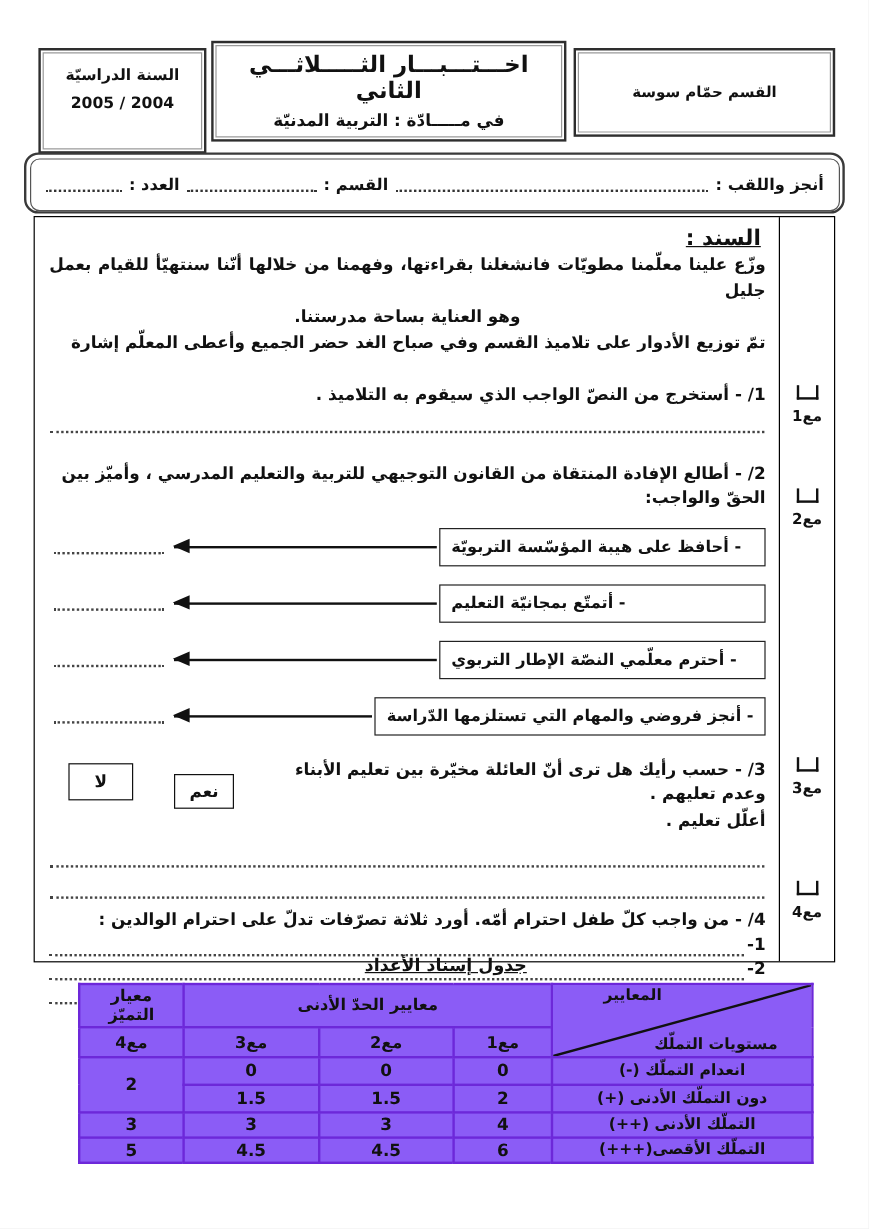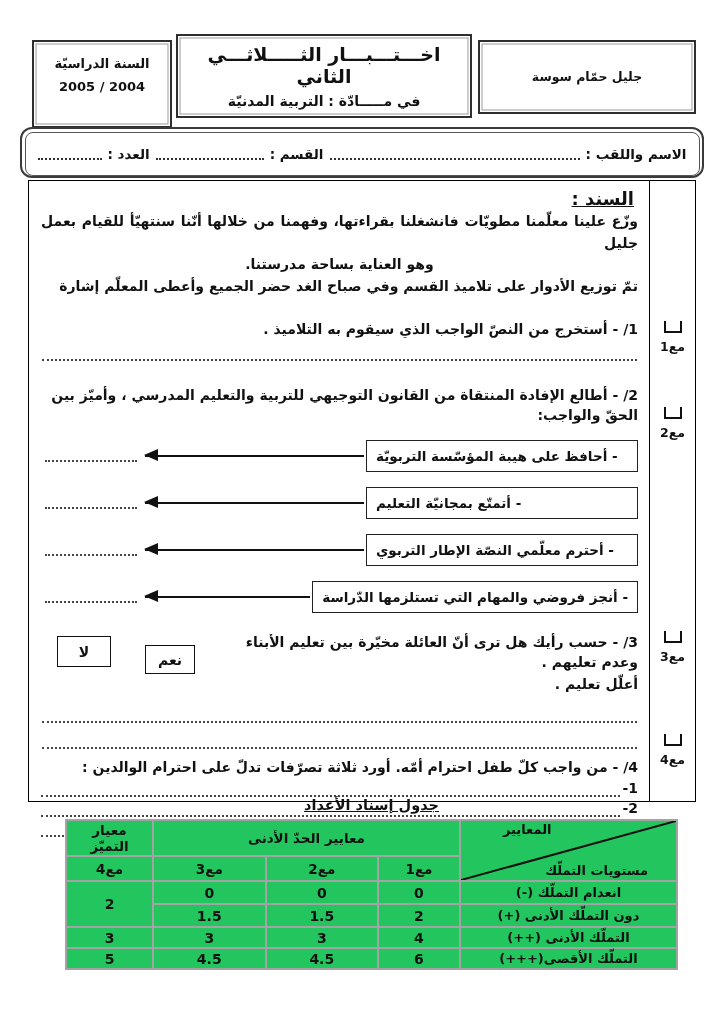--- a/index.html
+++ b/index.html
@@ -57,50 +57,50 @@
   .justify-line{margin-top:2px;}
   
   .numbered-line{display:flex;align-items:flex-end;margin-top:3px;}
   .item-num{font-size:14px;line-height:17px;}
   .numbered-line .dotfill{flex:1;height:15px;border-bottom:2.2px dotted #444;margin-right:2px;}
   
   .table-title{position:absolute;top:797px;left:65px;width:613px;text-align:center;font-size:14.5px;}
   .table-title span{text-decoration:underline;}
   .grading-table{position:absolute;top:819px;left:65px;width:613px;border-collapse:collapse;
      font-size:13.5px;text-align:center;direction:rtl;}
-  .grading-table td{border:2px solid #a3a3a3;padding:1px 22px;background:#22c55e;}
+  .grading-table td{border:2px solid #6d28d9;padding:1px 22px;background:#8b5cf6;}
   .corner-cell{position:relative;height:50px;padding:0;}
   .corner-cell svg{position:absolute;inset:0;width:100%;height:100%;}
   .corner-top{position:absolute;top:1px;left:42px;font-size:13px;}
   .corner-bottom{position:absolute;bottom:2px;right:28px;font-size:13px;}
   .row-label{text-align:center;font-size:13px;}
   .val{font-size:14px;}
 </style>
 </head>
 <body>
 
 <div class="page">
 
   <div class="hbox school-box">
-    <div>جليل حمّام سوسة</div>
+    <div>القسم حمّام سوسة</div>
   </div>
 
   <div class="hbox exam-box">
     <div class="exam-title">اخـــتـــبـــار الثـــــلاثـــي الثاني</div>
     <div class="exam-subject">في مـــــادّة : التربية المدنيّة</div>
   </div>
 
   <div class="hbox year-box">
     <div>السنة الدراسيّة</div>
     <div class="ltr">2005 / 2004</div>
   </div>
 
   <div class="identity-outer">
     <div class="identity-inner">
-      <span>الاسم واللقب :</span>
+      <span>أنجز واللقب :</span>
       <span class="dotfill fill-name"></span>
       <span>القسم :</span>
       <span class="dotfill fill-class"></span>
       <span>العدد :</span>
       <span class="dotfill fill-number"></span>
     </div>
   </div>
 
   <div class="main-box">
 

